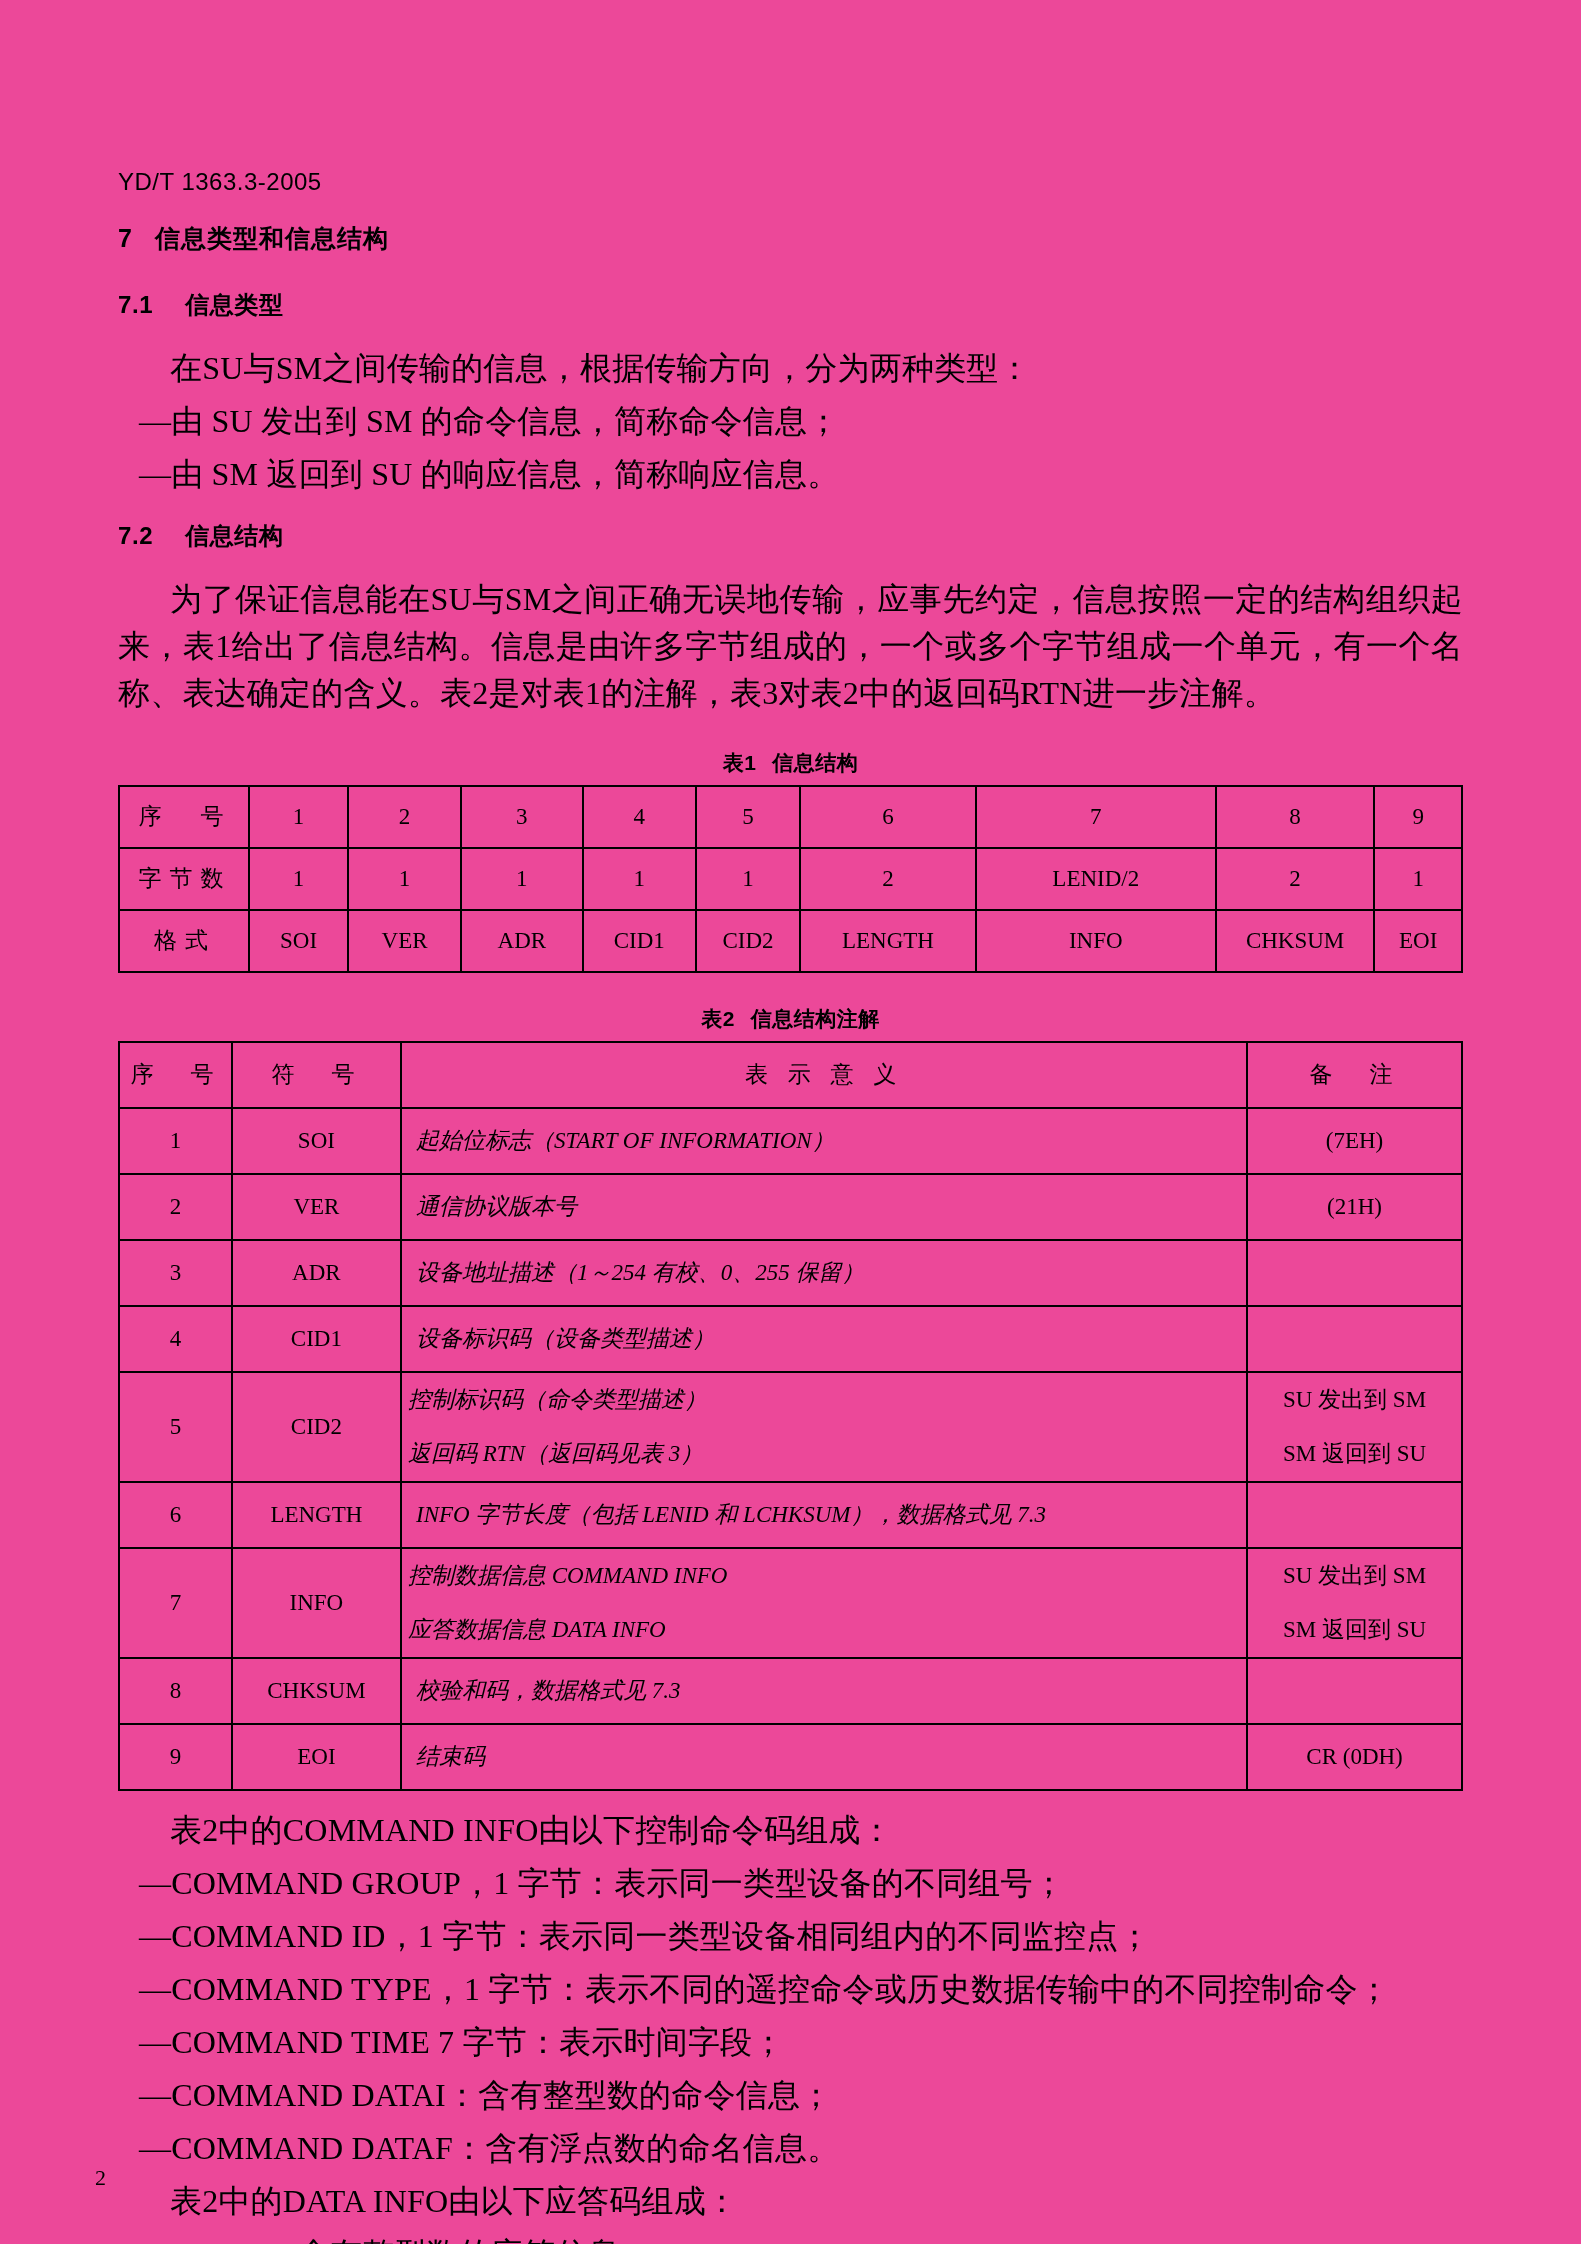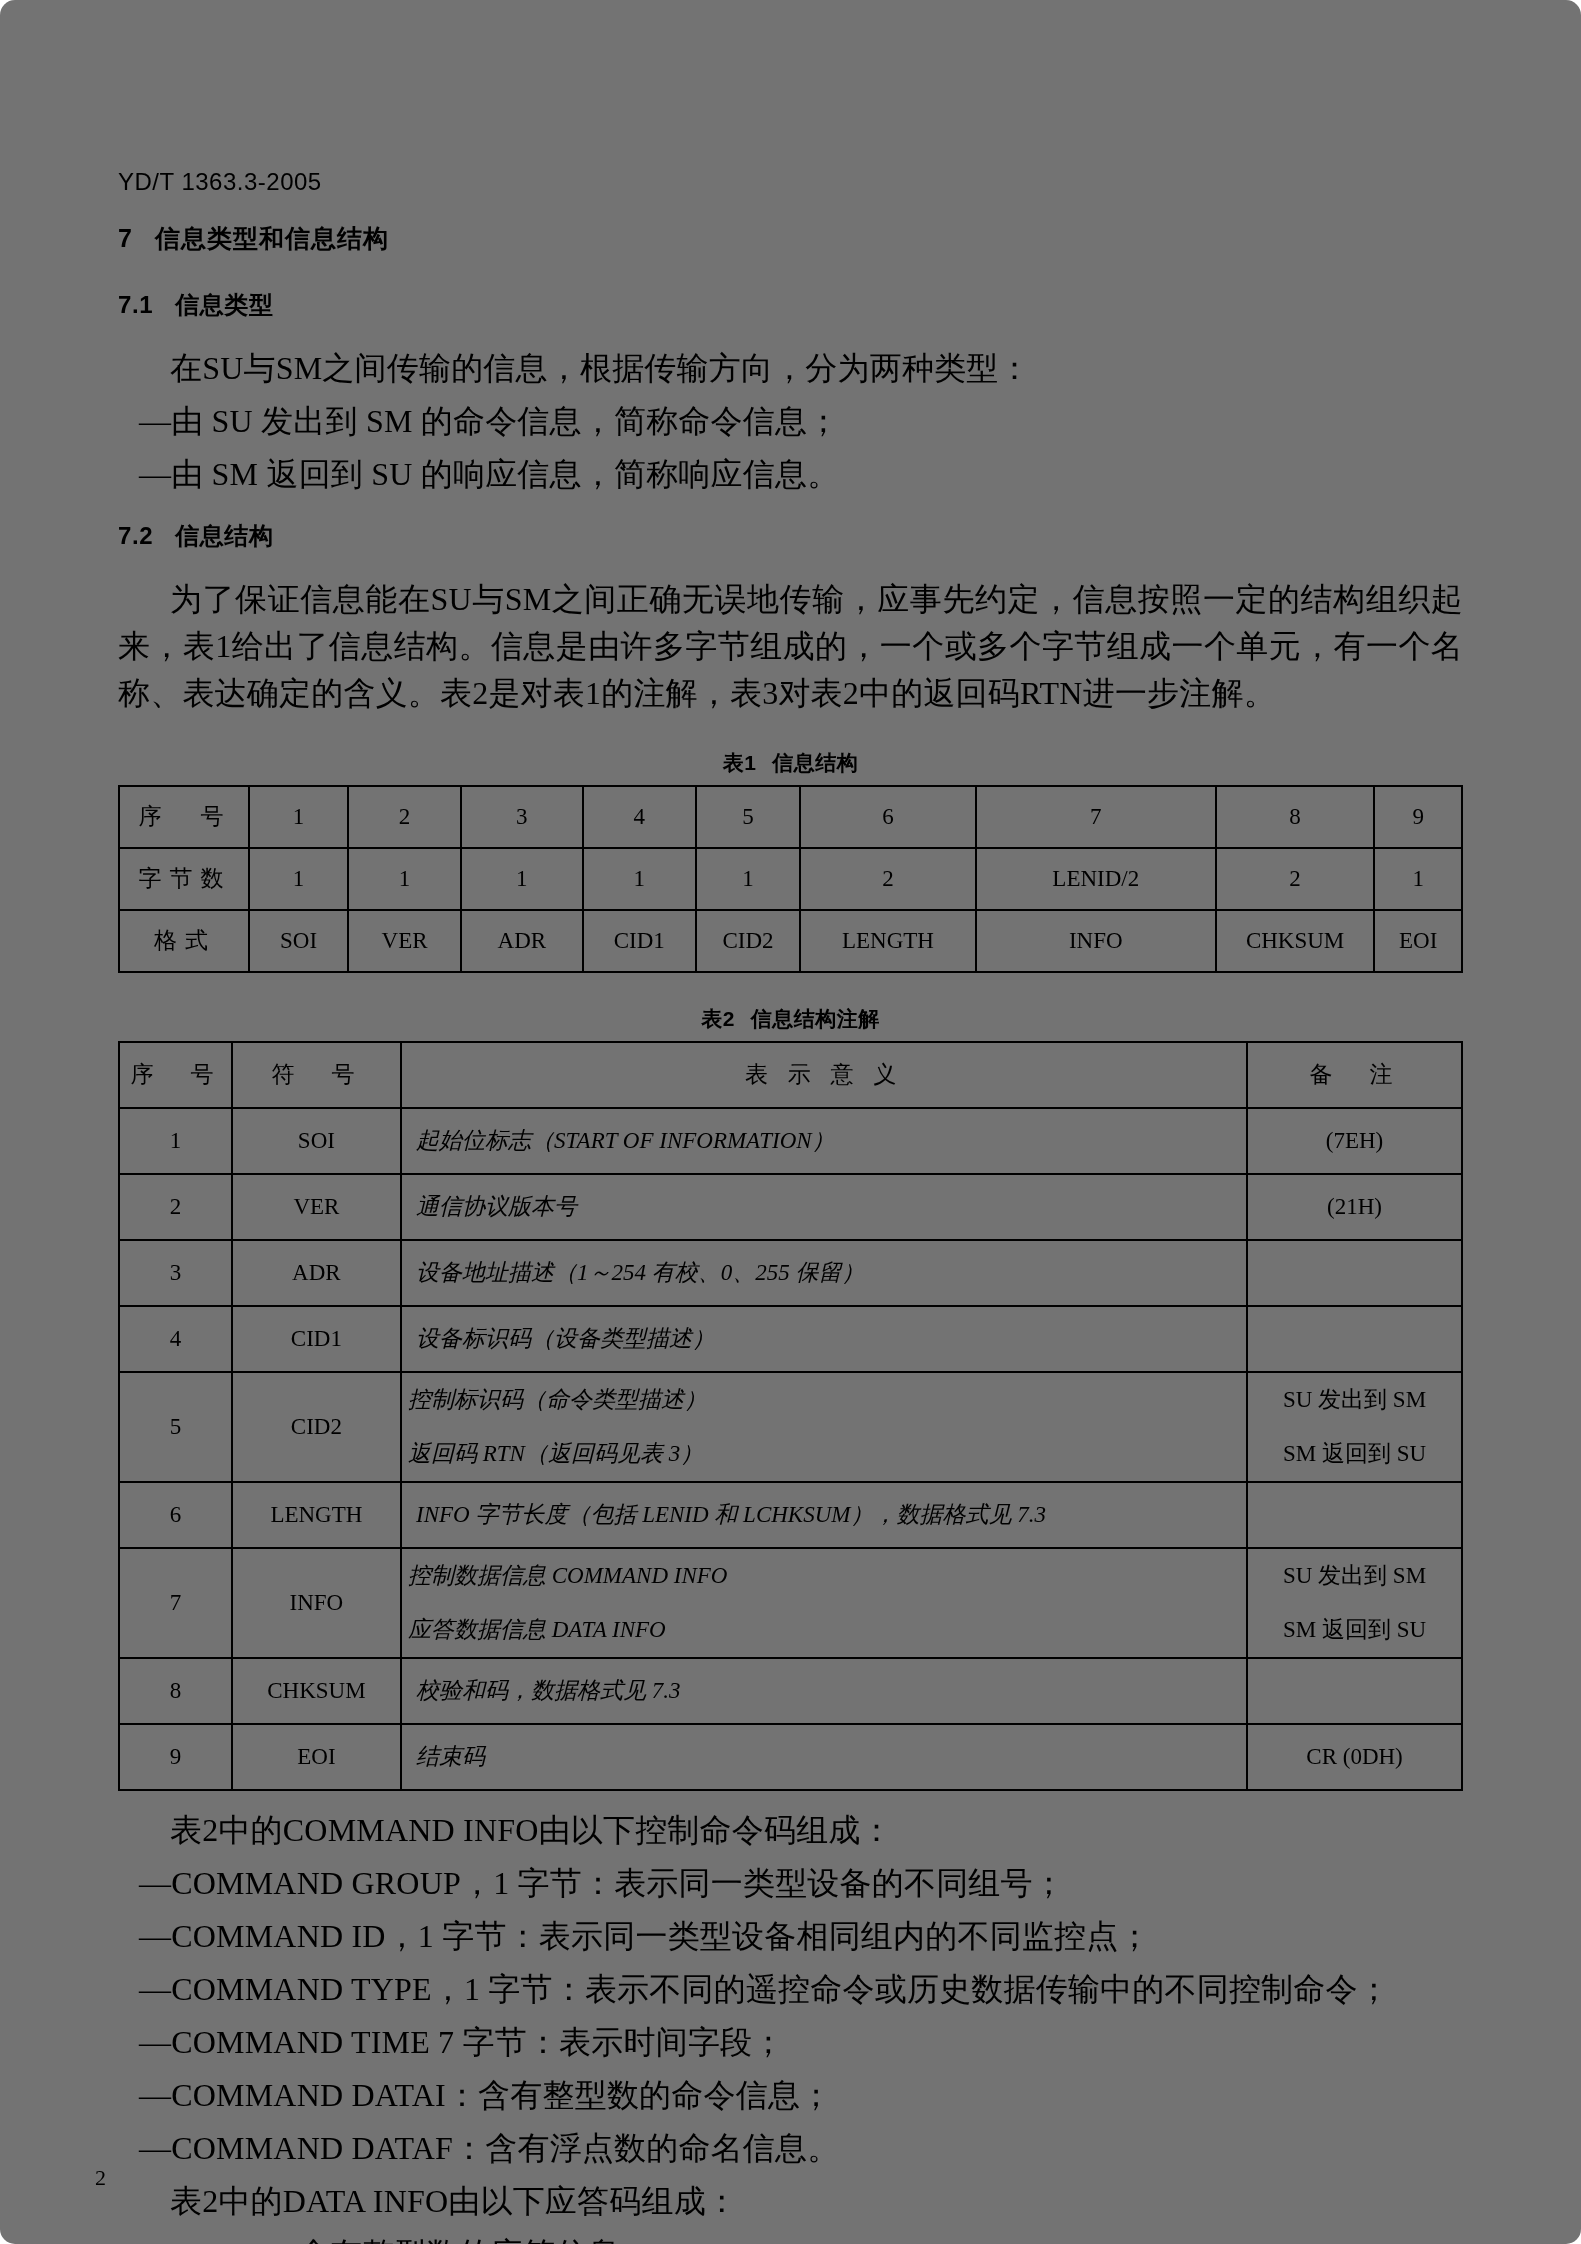--- a/index.html
+++ b/index.html
@@ -9,23 +9,22 @@
   }
   body {
     font-family: "Liberation Serif", "DejaVu Serif", serif;
     color: #000000;
   }
   .page {
     position: relative;
     width: 1581px;
     height: 2244px;
     margin: 0 auto;
-    background: #737373;
+    background: #ec4899;
     overflow: hidden;
-    border-radius: 15px;
   }
   .content {
     position: absolute;
     left: 118px;
     top: 168px;
     width: 1345px;
   }
   
   .doc-header {
     font-family: "Liberation Sans", "DejaVu Sans", sans-serif;
@@ -43,21 +42,21 @@
     letter-spacing: 1px;
   }
   .h1 .num { margin-right: 22px; }
   .h2 {
     font-family: "Liberation Sans", "DejaVu Sans", sans-serif;
     font-size: 24px;
     font-weight: bold;
     margin: 0 0 24px 0;
     letter-spacing: 0.6px;
   }
-  .h2 .num { margin-right: 22px; }
+  .h2 .num { margin-right: 32px; }
   
   p.body {
     font-size: 32px;
     line-height: 47px;
     margin: 0 0 6px 0;
     text-align: justify;
     letter-spacing: 0.2px;
   }
   p.indent { text-indent: 52px; }
   p.dash { margin-left: 21px; text-indent: 0; }

